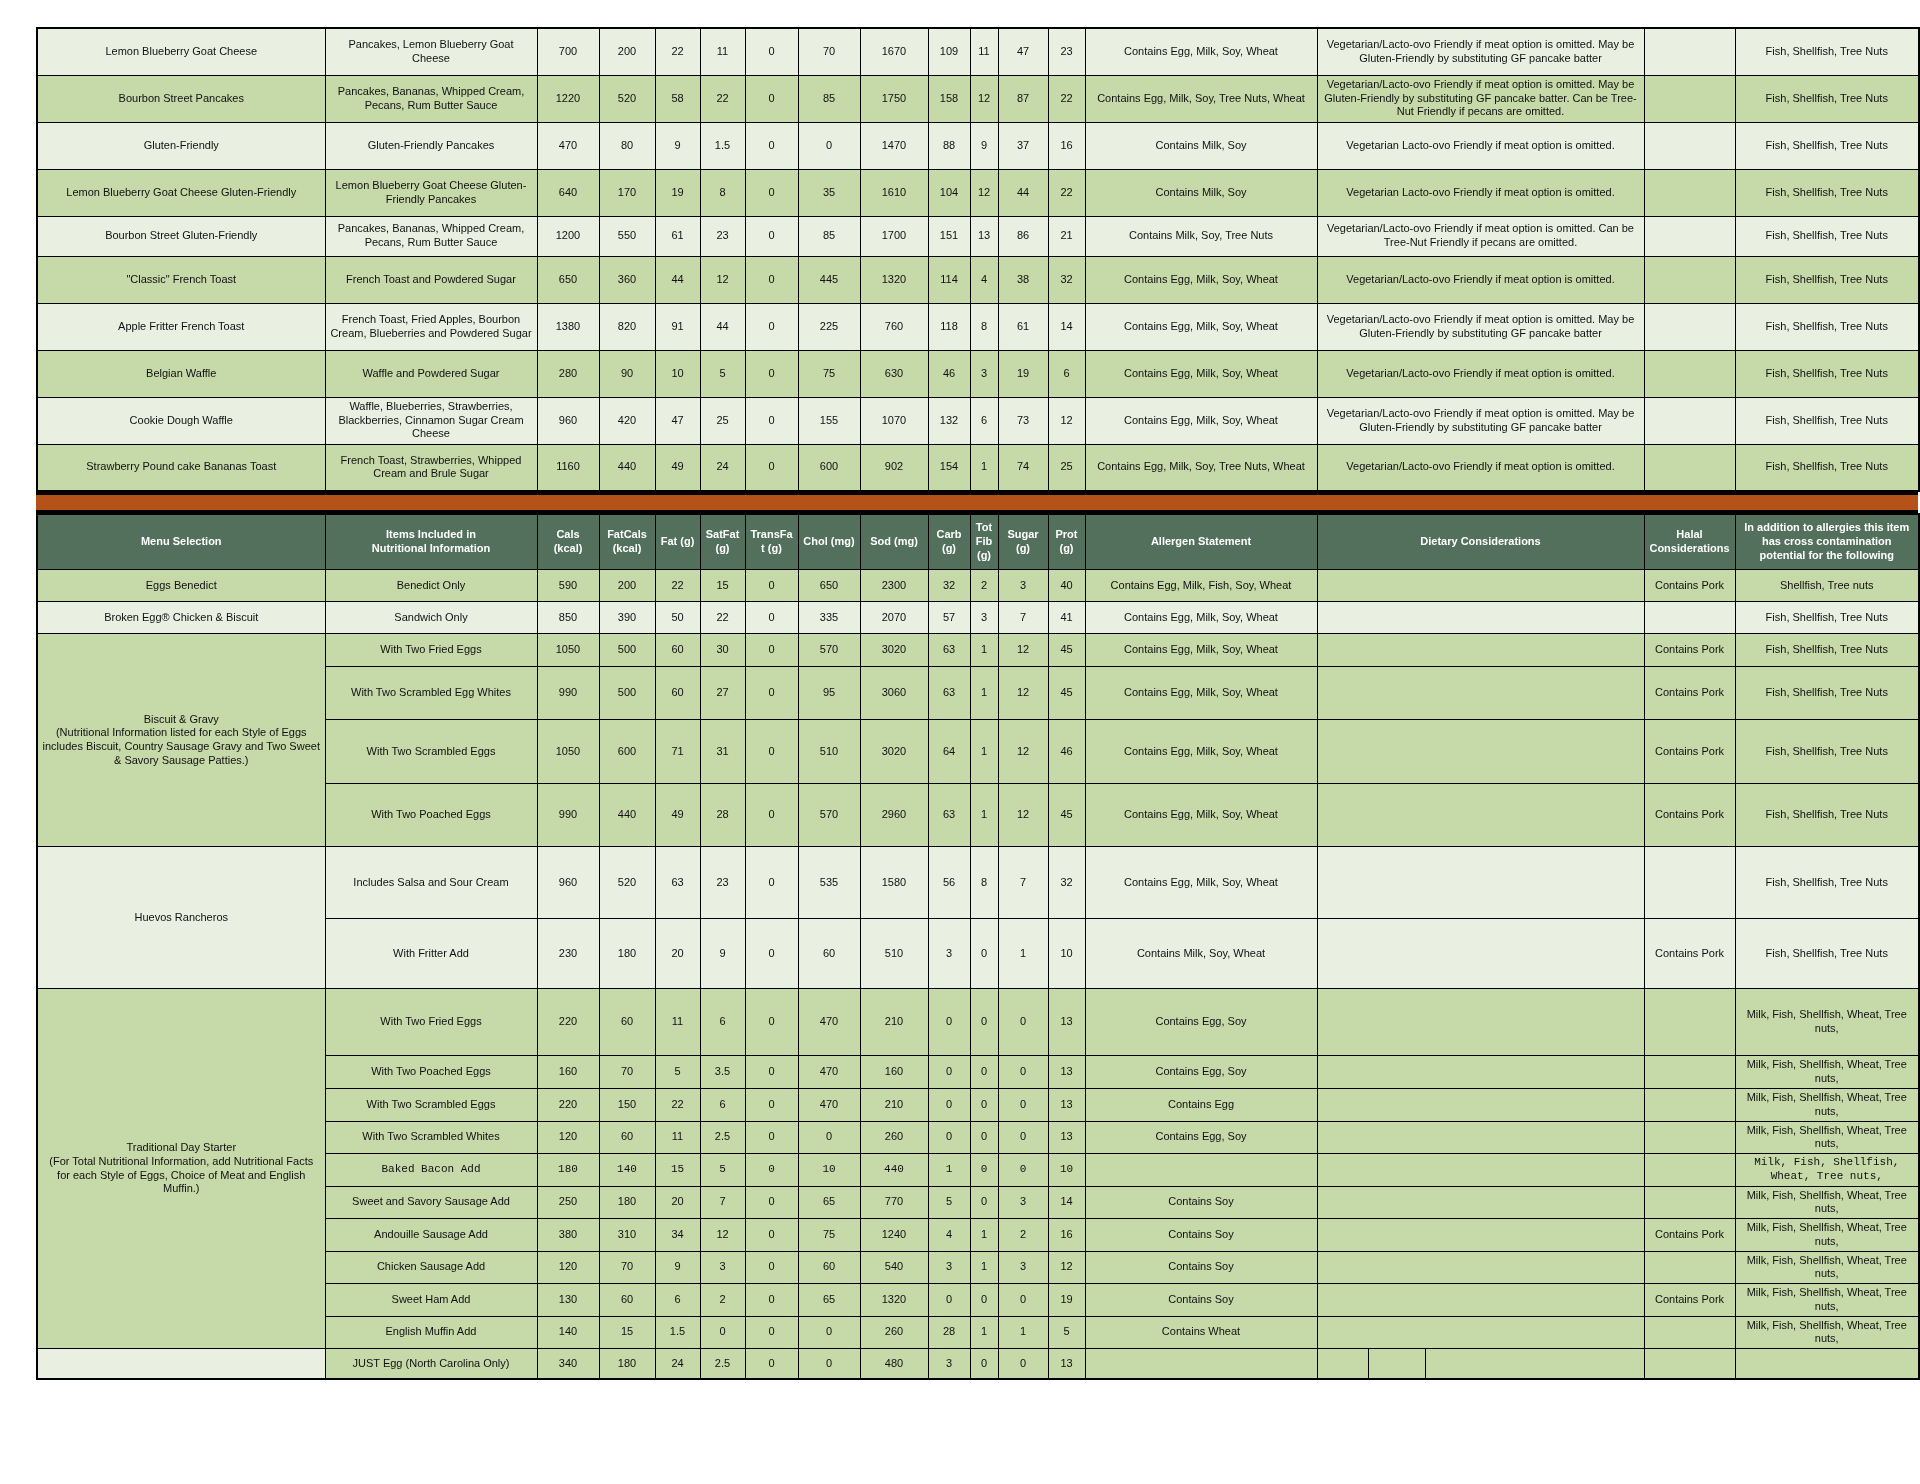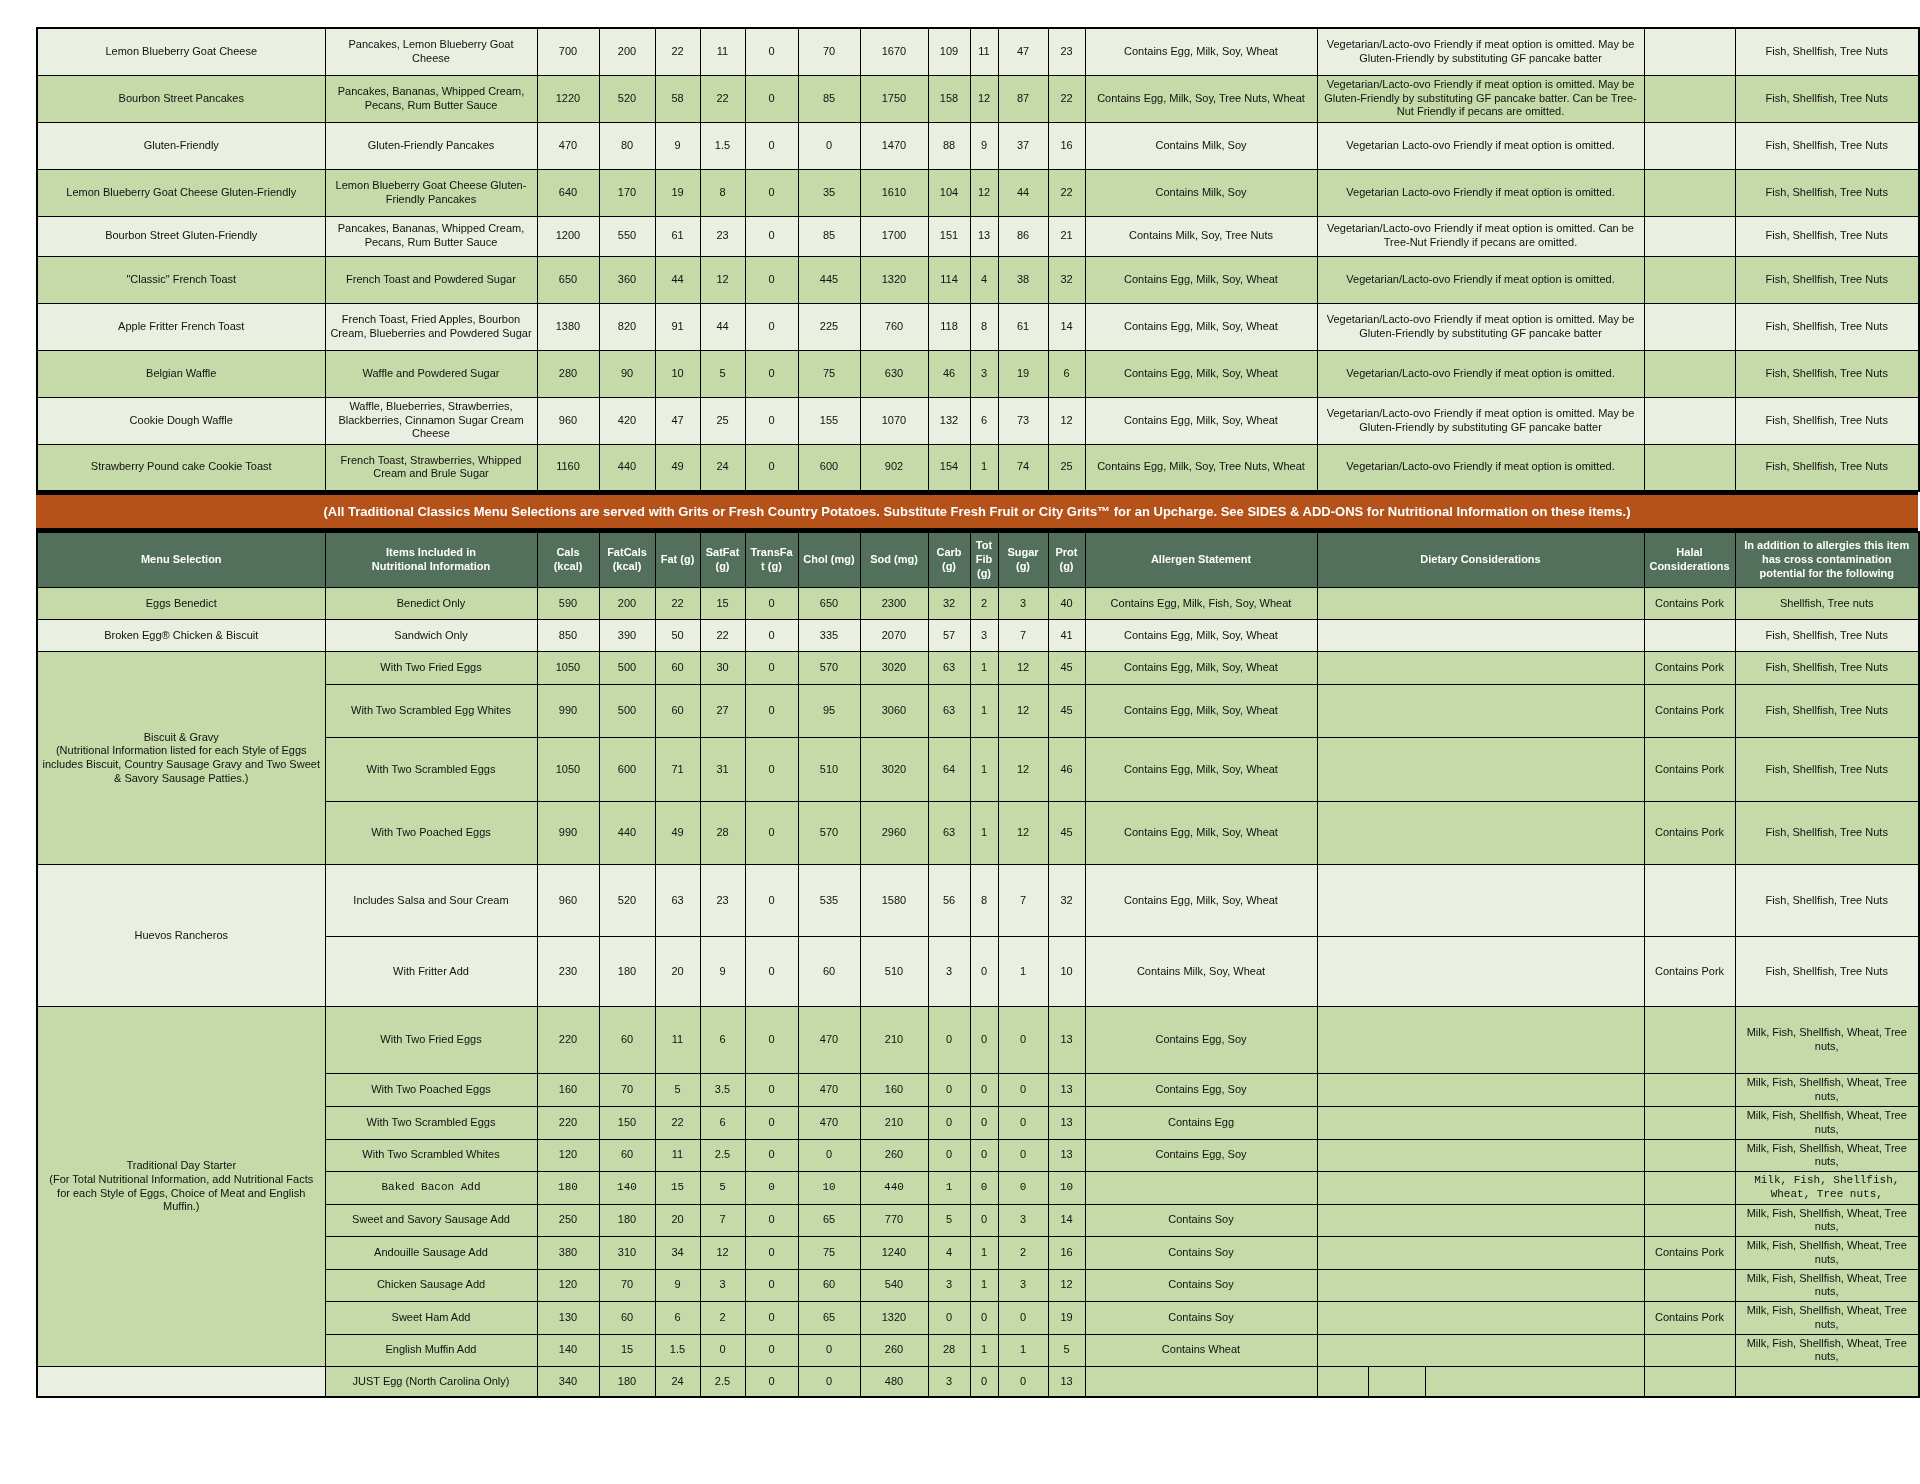--- a/index.html
+++ b/index.html
@@ -212,21 +212,21 @@
           <td class="num light">132</td>
           <td class="num light">6</td>
           <td class="num light">73</td>
           <td class="num light">12</td>
           <td class="allergen light">Contains Egg, Milk, Soy, Wheat</td>
           <td class="dietary light">Vegetarian/Lacto-ovo Friendly if meat option is omitted. May be Gluten-Friendly by substituting GF pancake batter</td>
           <td class="halal light"></td>
           <td class="cross light">Fish, Shellfish, Tree Nuts</td>
         </tr>
         <tr style="height: 47px;">
-          <td class="menu green">Strawberry Pound cake Cookie Toast</td>
+          <td class="menu green">Strawberry Pound cake Bananas Toast</td>
           <td class="items green">French Toast, Strawberries, Whipped Cream and Brule Sugar</td>
           <td class="num green">1160</td>
           <td class="num green">440</td>
           <td class="num green">49</td>
           <td class="num green">24</td>
           <td class="num green">0</td>
           <td class="num green">600</td>
           <td class="num green">902</td>
           <td class="num green">154</td>
           <td class="num green">1</td>
@@ -234,21 +234,20 @@
           <td class="num green">25</td>
           <td class="allergen green">Contains Egg, Milk, Soy, Tree Nuts, Wheat</td>
           <td class="dietary green">Vegetarian/Lacto-ovo Friendly if meat option is omitted.</td>
           <td class="halal green"></td>
           <td class="cross green">Fish, Shellfish, Tree Nuts</td>
         </tr>
       </tbody>
   </table>
 
   <div class="banner">
-    <div class="subtitle">(All Traditional Classics Menu Selections are served with Grits or Fresh Country Potatoes. Substitute Fresh Fruit or City Grits™ for an Upcharge. See SIDES &amp; ADD-ONS for Nutritional Information on these items.)</div>
   </div>
 
   <table class="t">
     <colgroup>
       <col style="width:288px">
         <col style="width:212px">
         <col style="width:62px">
         <col style="width:56px">
       <col style="width:45px">
         <col style="width:45px">

